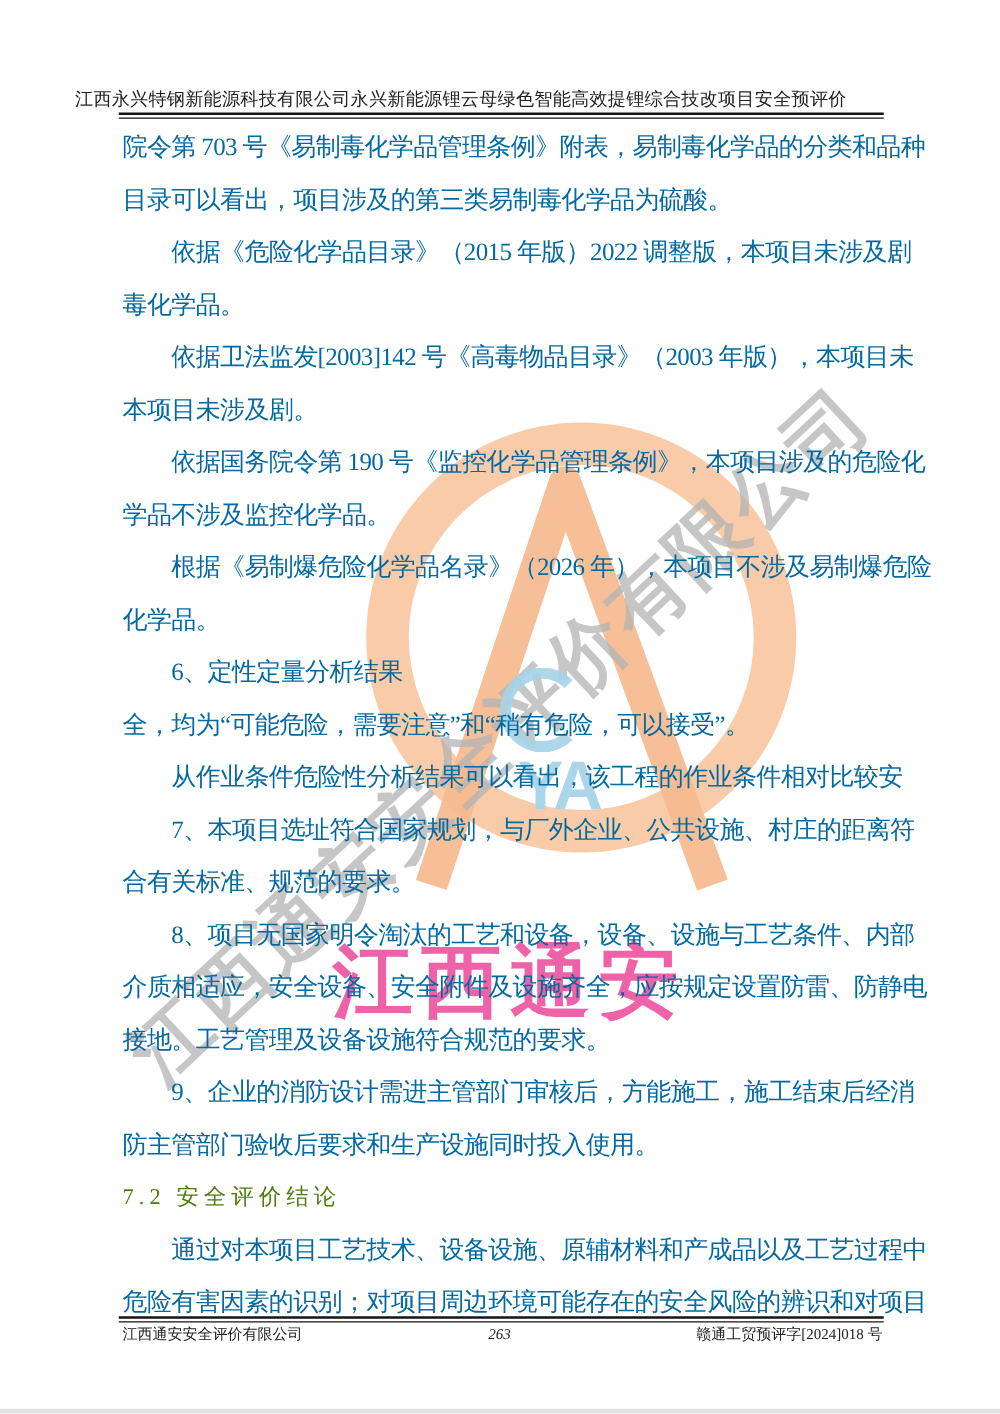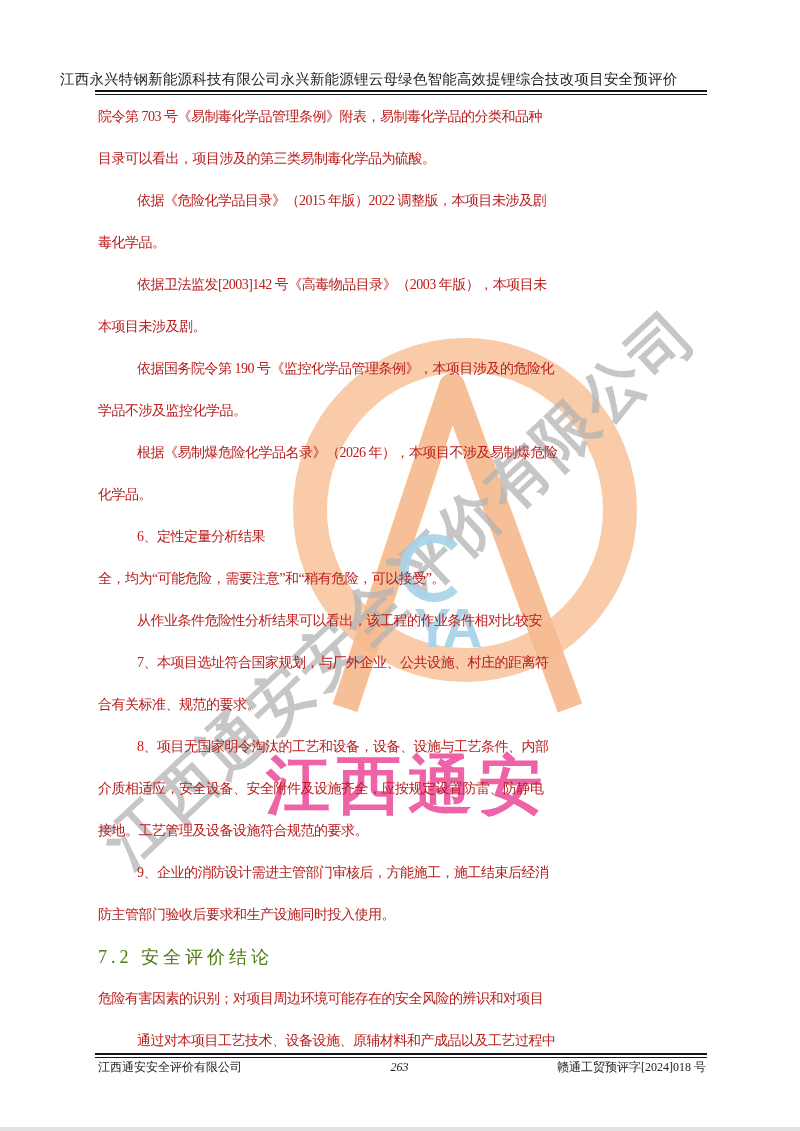--- a/index.html
+++ b/index.html
@@ -32,23 +32,23 @@
   .footer-rule { top:1053px; }
 
   
   .body-text {
     position:absolute; left:98px; top:96px; width:608px;
     z-index:2;
   }
   .line {
     height:42px;
     display:flex; align-items:center;
-    font-size:14px; letter-spacing:-0.5px;
+    font-size:20px; letter-spacing:-0.5px;
     white-space:nowrap;
-    color:#b91c1c;
+    color:#0369a1;
   }
   .line.indent { padding-left:39px; }
   .line.heading {
     font-size:18px;
     letter-spacing:4px;
     color:#4d7c0f;
   }
 
   
   .footer {
@@ -140,22 +140,22 @@
       <div class="line">全，均为“可能危险，需要注意”和“稍有危险，可以接受”。</div>
       <div class="line indent">从作业条件危险性分析结果可以看出，该工程的作业条件相对比较安</div>
       <div class="line indent">7、本项目选址符合国家规划，与厂外企业、公共设施、村庄的距离符</div>
       <div class="line">合有关标准、规范的要求。</div>
       <div class="line indent">8、项目无国家明令淘汰的工艺和设备，设备、设施与工艺条件、内部</div>
       <div class="line">介质相适应，安全设备、安全附件及设施齐全，应按规定设置防雷、防静电</div>
       <div class="line">接地。工艺管理及设备设施符合规范的要求。</div>
       <div class="line indent">9、企业的消防设计需进主管部门审核后，方能施工，施工结束后经消</div>
       <div class="line">防主管部门验收后要求和生产设施同时投入使用。</div>
       <div class="line heading">7.2 安全评价结论</div>
+      <div class="line indent">通过对本项目工艺技术、设备设施、原辅材料和产成品以及工艺过程中</div>
       <div class="line">危险有害因素的识别；对项目周边环境可能存在的安全风险的辨识和对项目</div>
-      <div class="line indent">通过对本项目工艺技术、设备设施、原辅材料和产成品以及工艺过程中</div>
     </div>
 
   <div class="double-rule footer-rule"></div>
   <div class="footer">
     <span>江西通安安全评价有限公司</span>
     <span class="center">263</span>
     <span>赣通工贸预评字[2024]018 号</span>
   </div>
 
   <div class="page-bottom-edge"></div>

